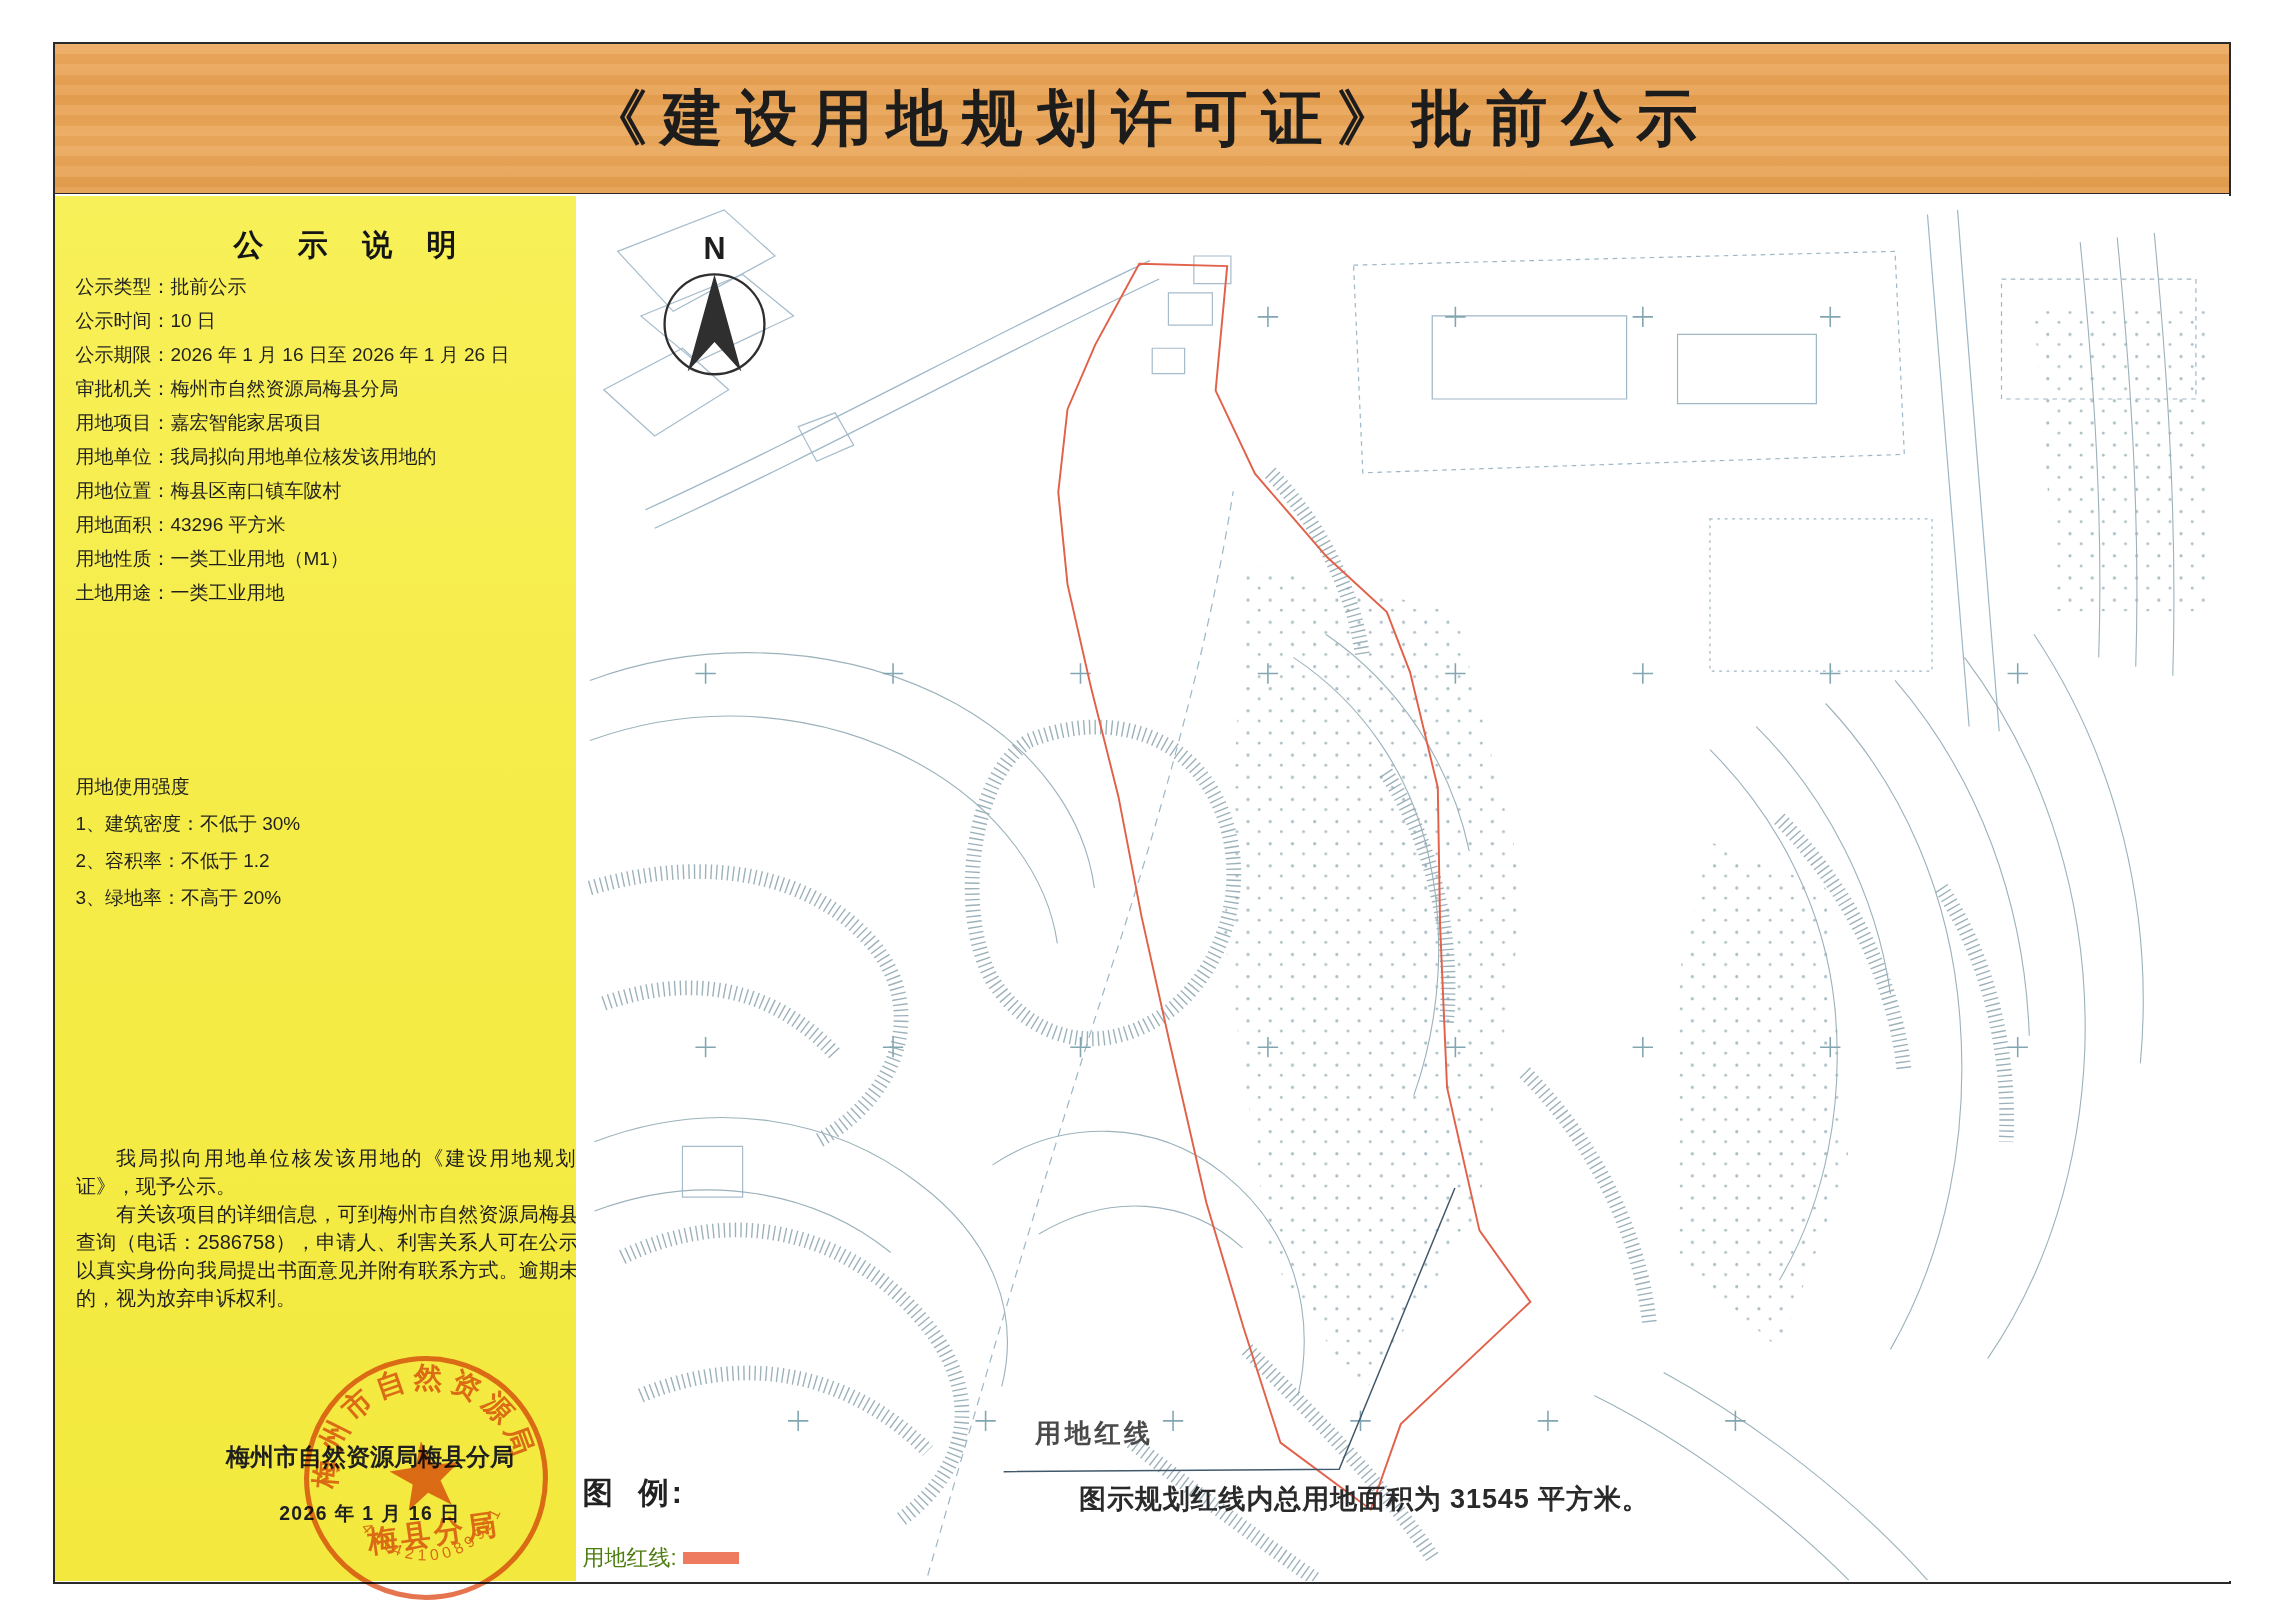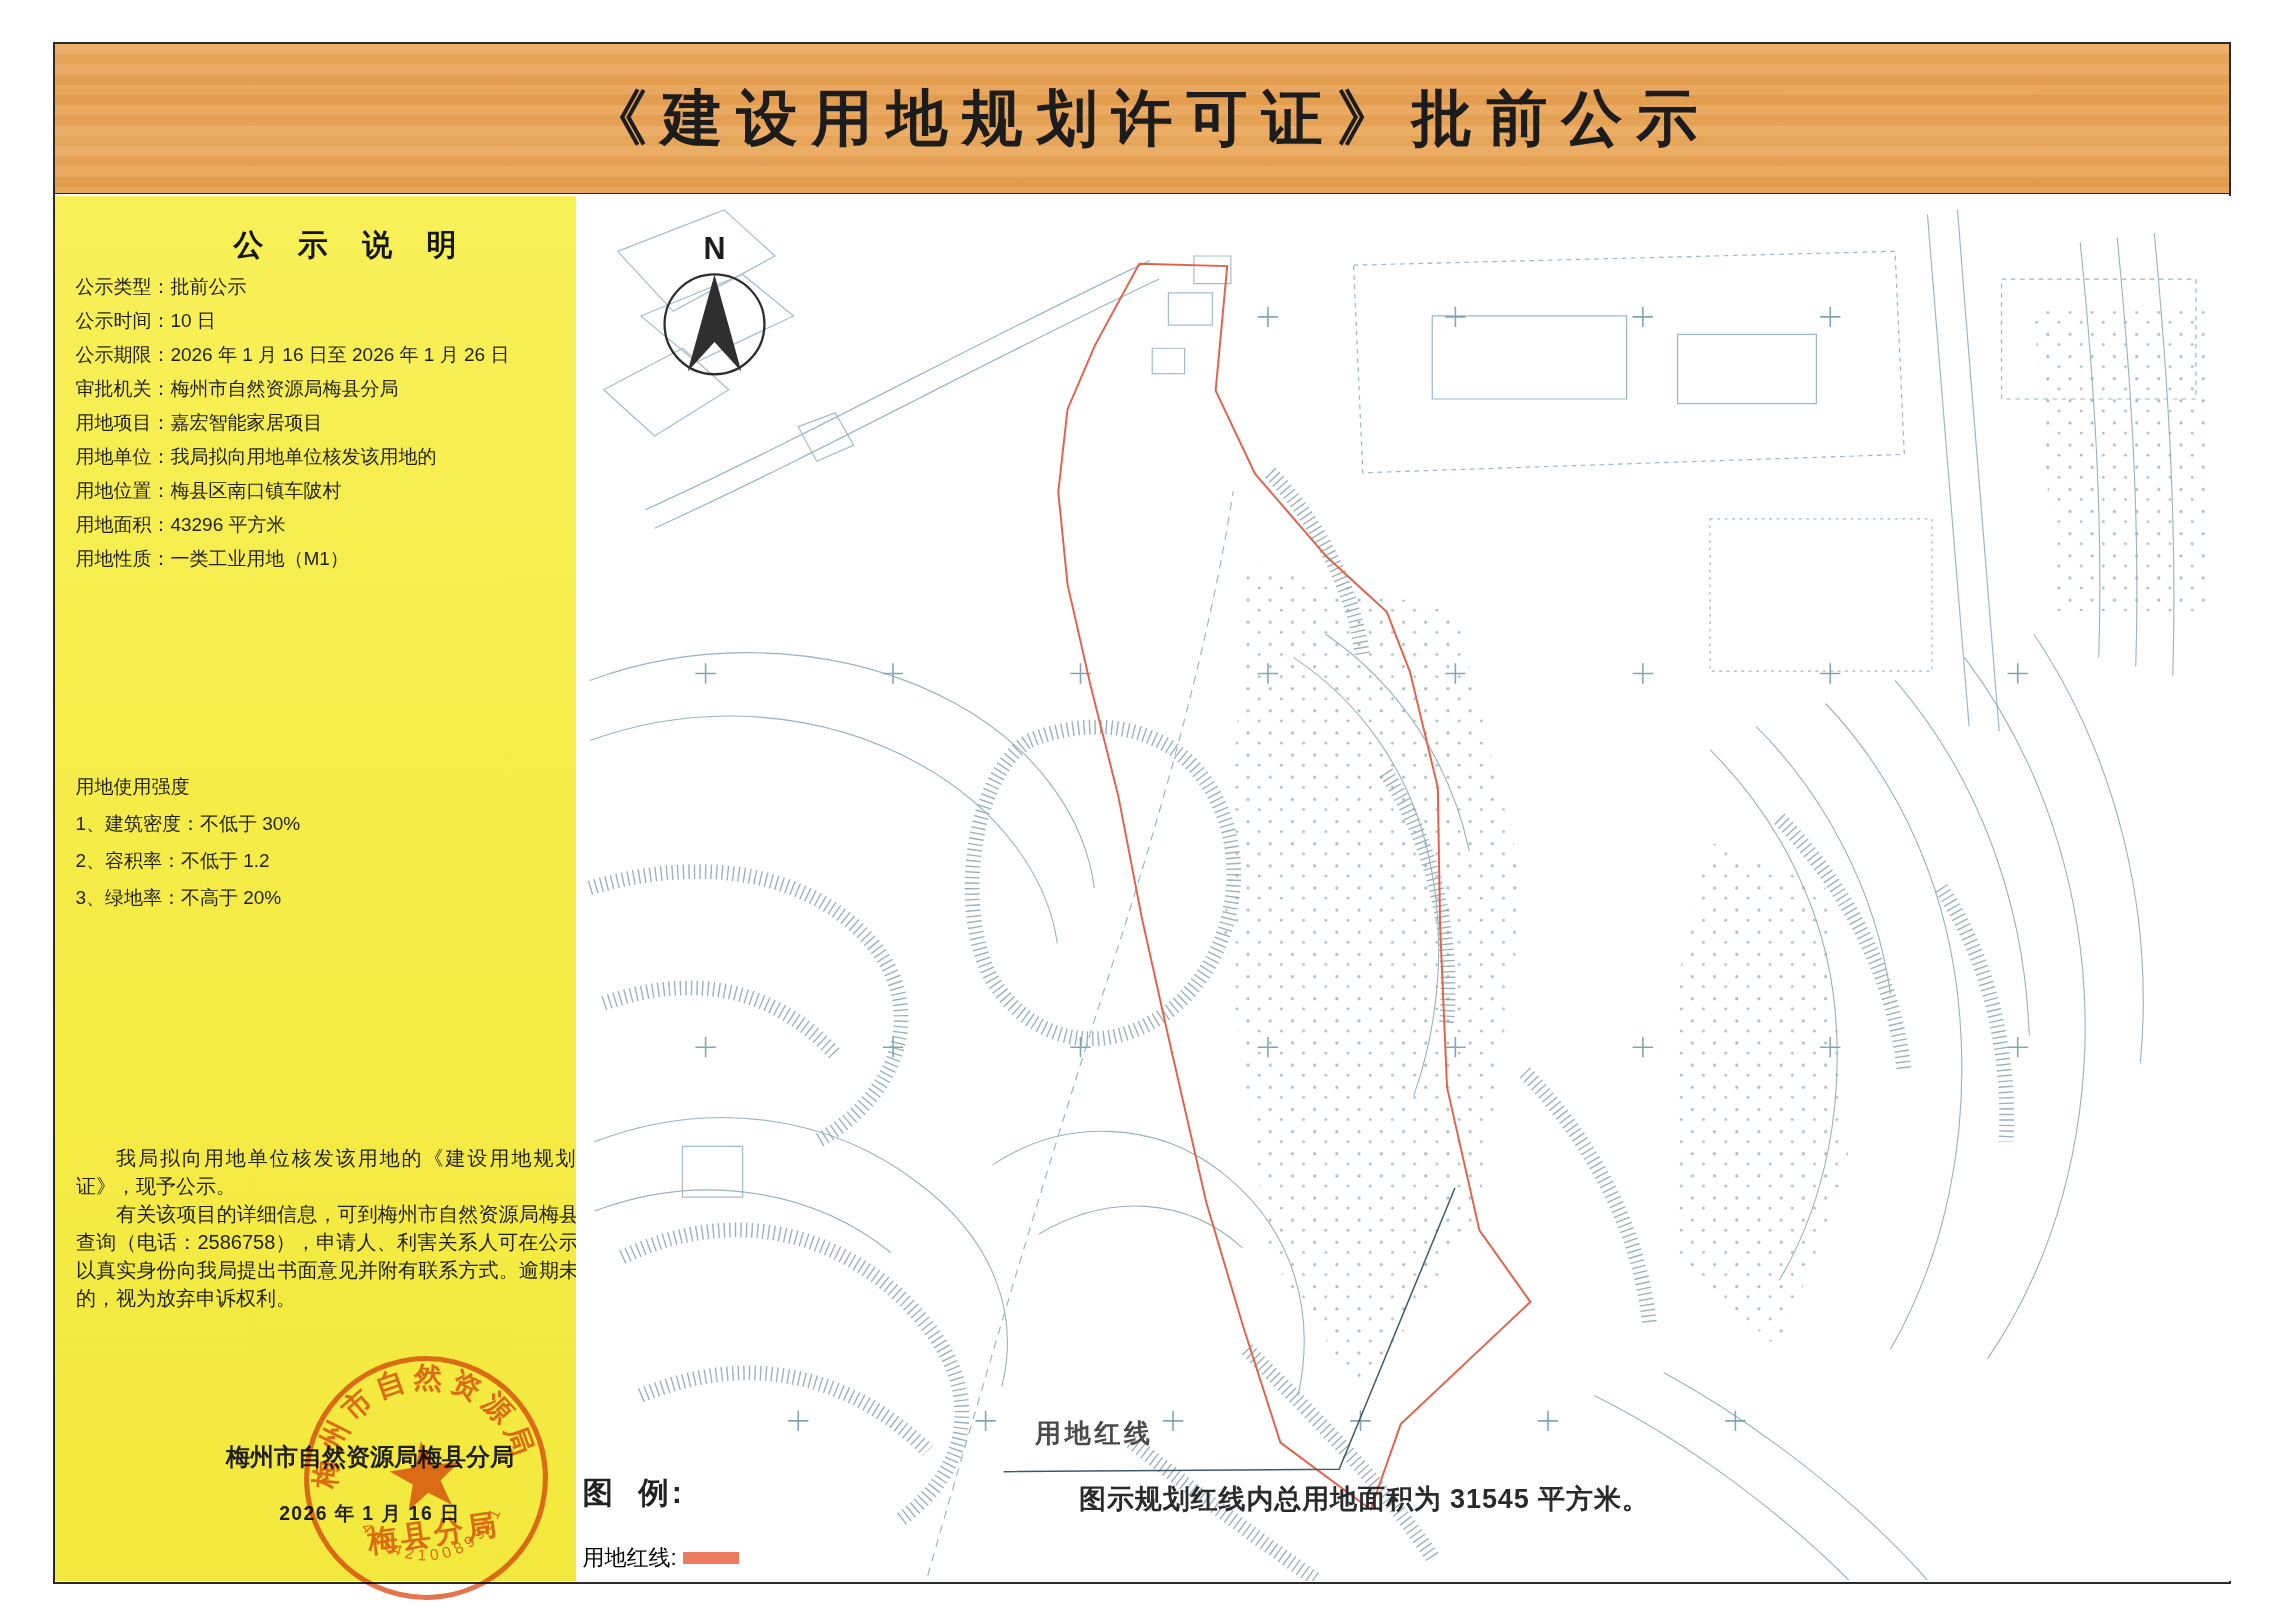--- a/index.html
+++ b/index.html
@@ -48,21 +48,21 @@
   .compass{position:absolute;left:69px;top:22px;width:139px;height:172px;}
   .map-redline-label{
     position:absolute;left:459px;top:1220px;font-size:26px;font-weight:700;color:#4a4a4a;letter-spacing:3.7px;white-space:nowrap;text-align:right;
   }
   .map-caption{
     position:absolute;left:503px;top:1285px;font-size:27px;font-weight:700;color:#2a2a2a;white-space:nowrap;letter-spacing:0.9px;
   }
   .legend-heading{
     position:absolute;left:6.5px;top:1277px;font-size:30.5px;font-weight:800;color:#222;white-space:pre;letter-spacing:2.8px;
   }
-  .legend-item{position:absolute;left:6.5px;top:1347px;font-size:22px;color:#000000;display:flex;align-items:center;font-weight:500;}
+  .legend-item{position:absolute;left:6.5px;top:1347px;font-size:22px;color:#4d7c0f;display:flex;align-items:center;font-weight:500;}
   .legend-swatch{display:inline-block;width:56px;height:12px;background:#ee7a5f;margin-left:6.5px;}
 </style>
 </head>
 <body>
 
 <div class="sheet">
 
   <div class="banner">
     <div class="banner-title">《建设用地规划许可证》批前公示</div>
   </div>
@@ -73,20 +73,21 @@
     <div class="fields">
       <div>公示类型：批前公示</div>
       <div>公示时间：10 日</div>
       <div>公示期限：2026 年 1 月 16 日至 2026 年 1 月 26 日</div>
       <div>审批机关：梅州市自然资源局梅县分局</div>
       <div>用地项目：嘉宏智能家居项目</div>
       <div>用地单位：我局拟向用地单位核发该用地的</div>
       <div>用地位置：梅县区南口镇车陂村</div>
       <div>用地面积：43296 平方米</div>
       <div>用地性质：一类工业用地（M1）</div>
+      <div>土地用途：一类工业用地</div>
     </div>
 
     <div class="intensity">
       <div>用地使用强度</div>
       <div>1、建筑密度：不低于 30%</div>
       <div>2、容积率：不低于 1.2</div>
       <div>3、绿地率：不高于 20%</div>
     </div>
 
     <div class="paragraphs">

